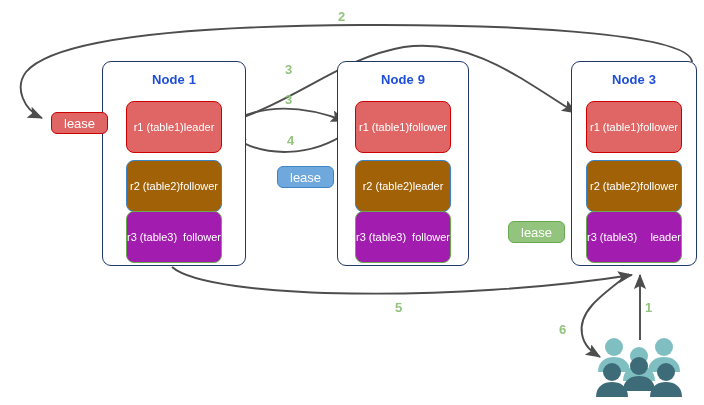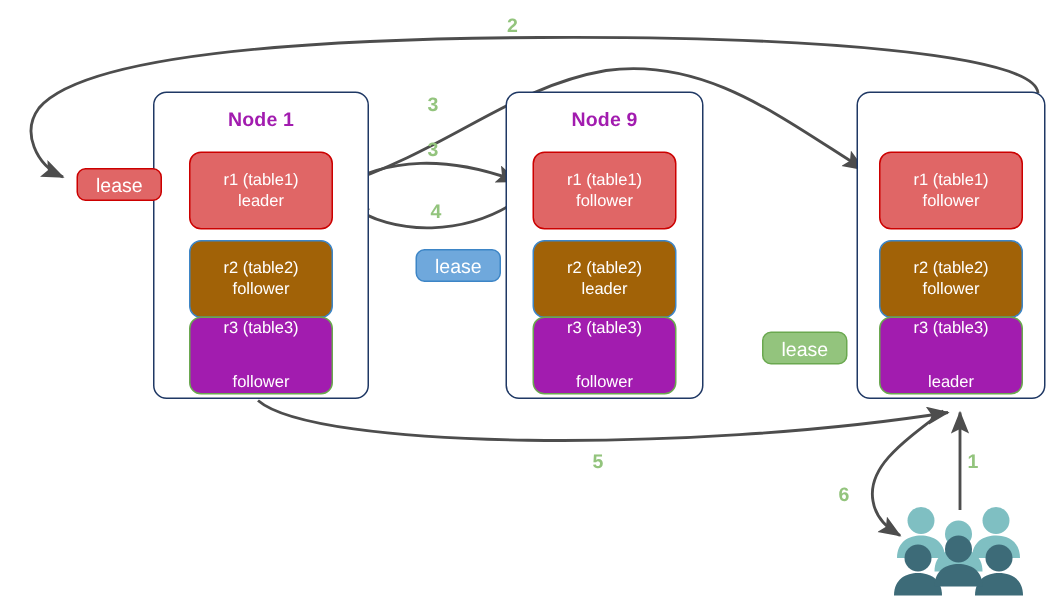--- a/index.html
+++ b/index.html
@@ -28,33 +28,32 @@
     box-sizing: border-box;
     border: 1.6px solid #1f3864;
     border-radius: 9px;
     background: #ffffff;
     z-index: 3;
   }
   .node-title {
     text-align: center;
     font-size: 13px;
     font-weight: bold;
-    color: #a21caf;
+    color: #1d4ed8;
     margin-top: 10px;
     letter-spacing: .1px;
   }
   .replica {
     position: absolute;
     left: 50%;
     transform: translateX(-50%);
     width: 96px;
     height: 52px;
     border-radius: 8px;
     display: flex;
-    flex-direction: column;
     align-items: center;
     justify-content: center;
     color: #ffffff;
     font-size: 11px;
     line-height: 14px;
     text-align: center;
     box-sizing: border-box;
   }
   .replica span { display: block; }
   .r-red   { background: #e06666; border: 1.5px solid #cc0000; }
@@ -159,20 +158,21 @@
       <span>r2 (table2)</span>
       <span>leader</span>
     </div>
     <div class="replica r-green" style="top:149px;">
       <span>r3 (table3)</span>
       <span>follower</span>
     </div>
   </div>
 
   <div class="node" style="left:571px; top:61px; width:126px; height:205px;">
+    <div class="node-title">Node 3</div>
     <div class="replica r-red" style="top:39px;">
       <span>r1 (table1)</span>
       <span>follower</span>
     </div>
     <div class="replica r-blue" style="top:98px;">
       <span>r2 (table2)</span>
       <span>follower</span>
     </div>
     <div class="replica r-green" style="top:149px;">
       <span>r3 (table3)</span>

